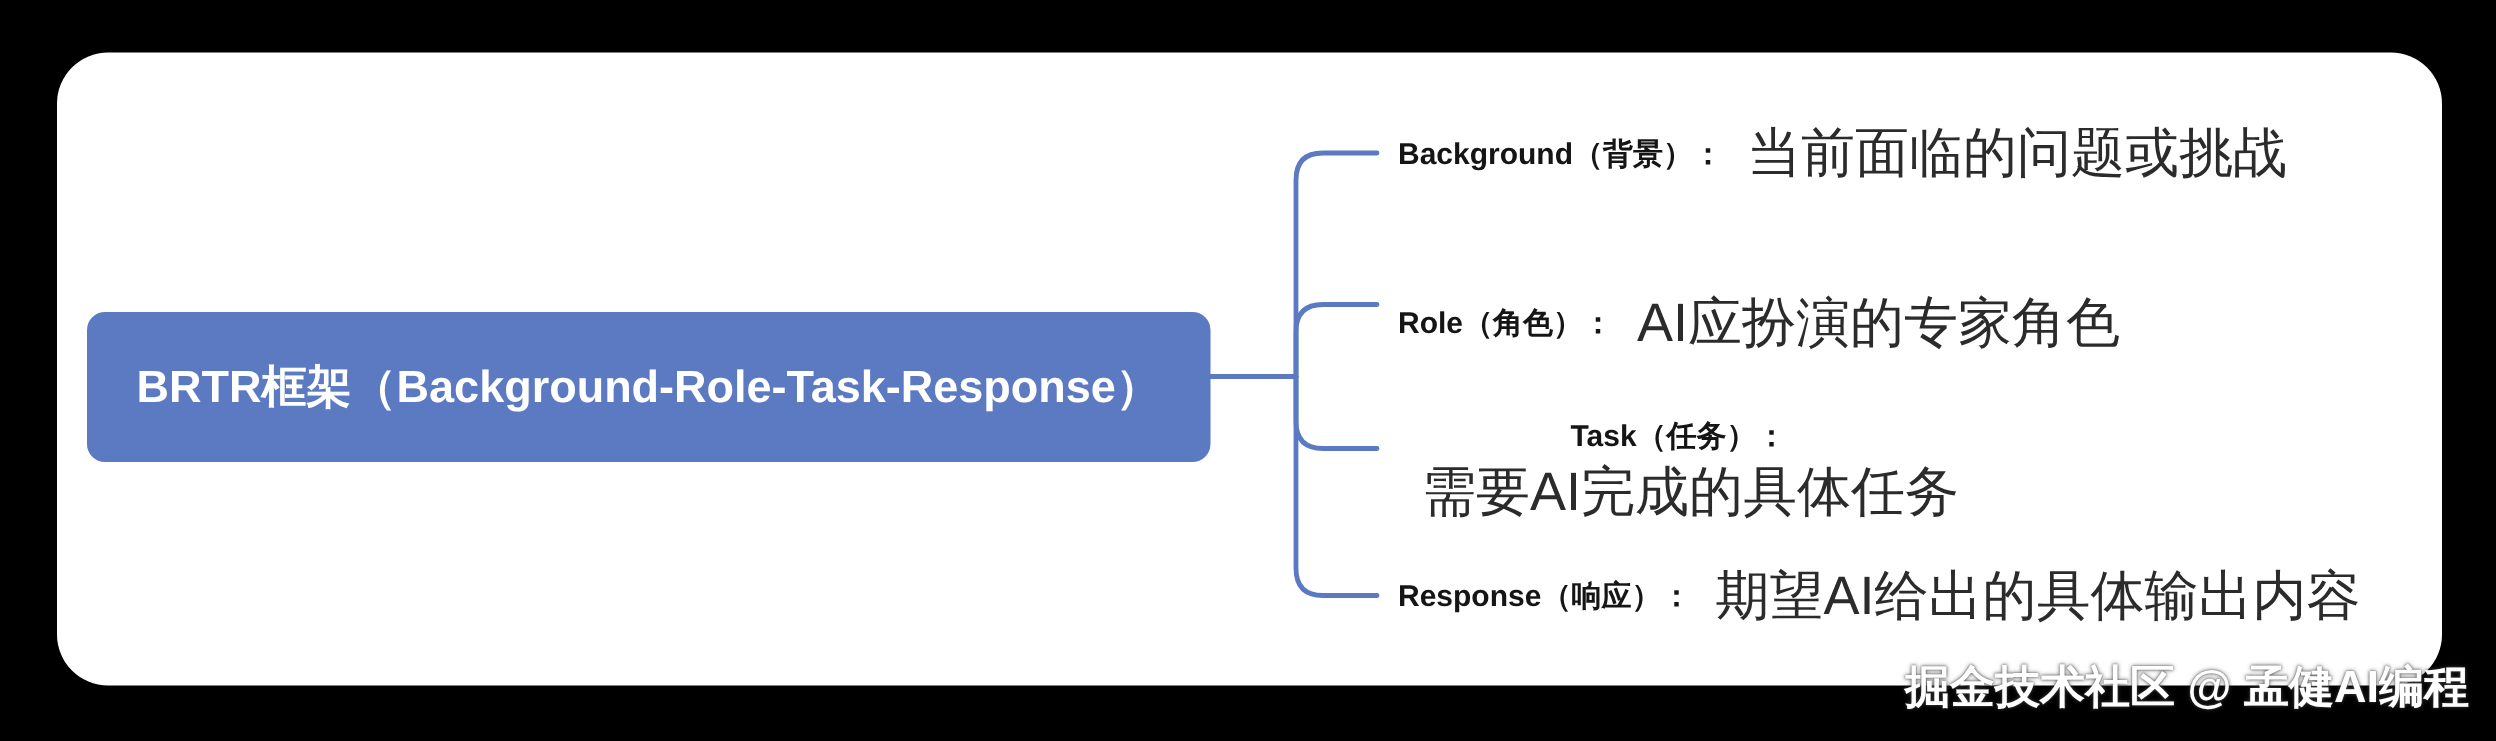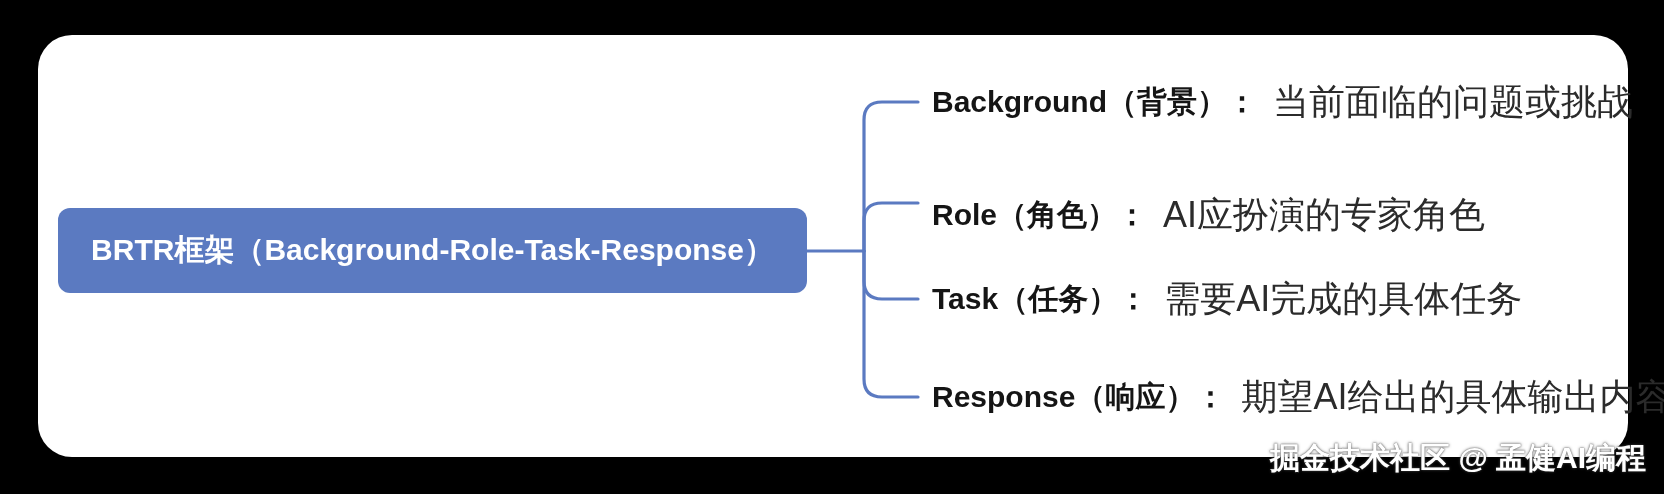--- a/index.html
+++ b/index.html
@@ -30,21 +30,21 @@
     top: 0;
     width: 1664px;
     height: 494px;
     pointer-events: none;
   }
   .root-node {
     position: absolute;
     left: 58px;
     top: 208px;
     width: 749px;
-    height: 85px;
+    height: 100px;
     background: #5b7ac1;
     border-radius: 12px;
     display: flex;
     align-items: center;
     justify-content: center;
   }
   .root-node .root-label {
     color: #ffffff;
     font-size: 30px;
     font-weight: 700;
@@ -53,33 +53,33 @@
   }
   .branch-row {
     position: absolute;
     left: 932px;
     height: 44px;
     display: flex;
     align-items: center;
     white-space: nowrap;
   }
   .branch-row .branch-label {
-    font-size: 30px;
+    font-size: 20px;
     font-weight: 700;
     color: #151515;
   }
   .branch-row .branch-desc {
     font-size: 36px;
     font-weight: 400;
     color: #2b2b2b;
     margin-left: 16px;
   }
   .row-0 { top: 80px; }
   .row-1 { top: 181px; margin-top: 12px; }
-  .row-2 { top: 277px; }
+  .row-2 { top: 277px; flex-direction: column; }
   .row-3 { top: 375px; justify-content: flex-end; }
   .watermark {
     position: absolute;
     right: 18px;
     top: 438px;
     font-size: 30px;
     font-weight: 700;
     color: #ffffff;
     white-space: nowrap;
     text-shadow: 0 0 3px rgba(70,70,70,0.85), 0 0 1px rgba(70,70,70,0.9);

